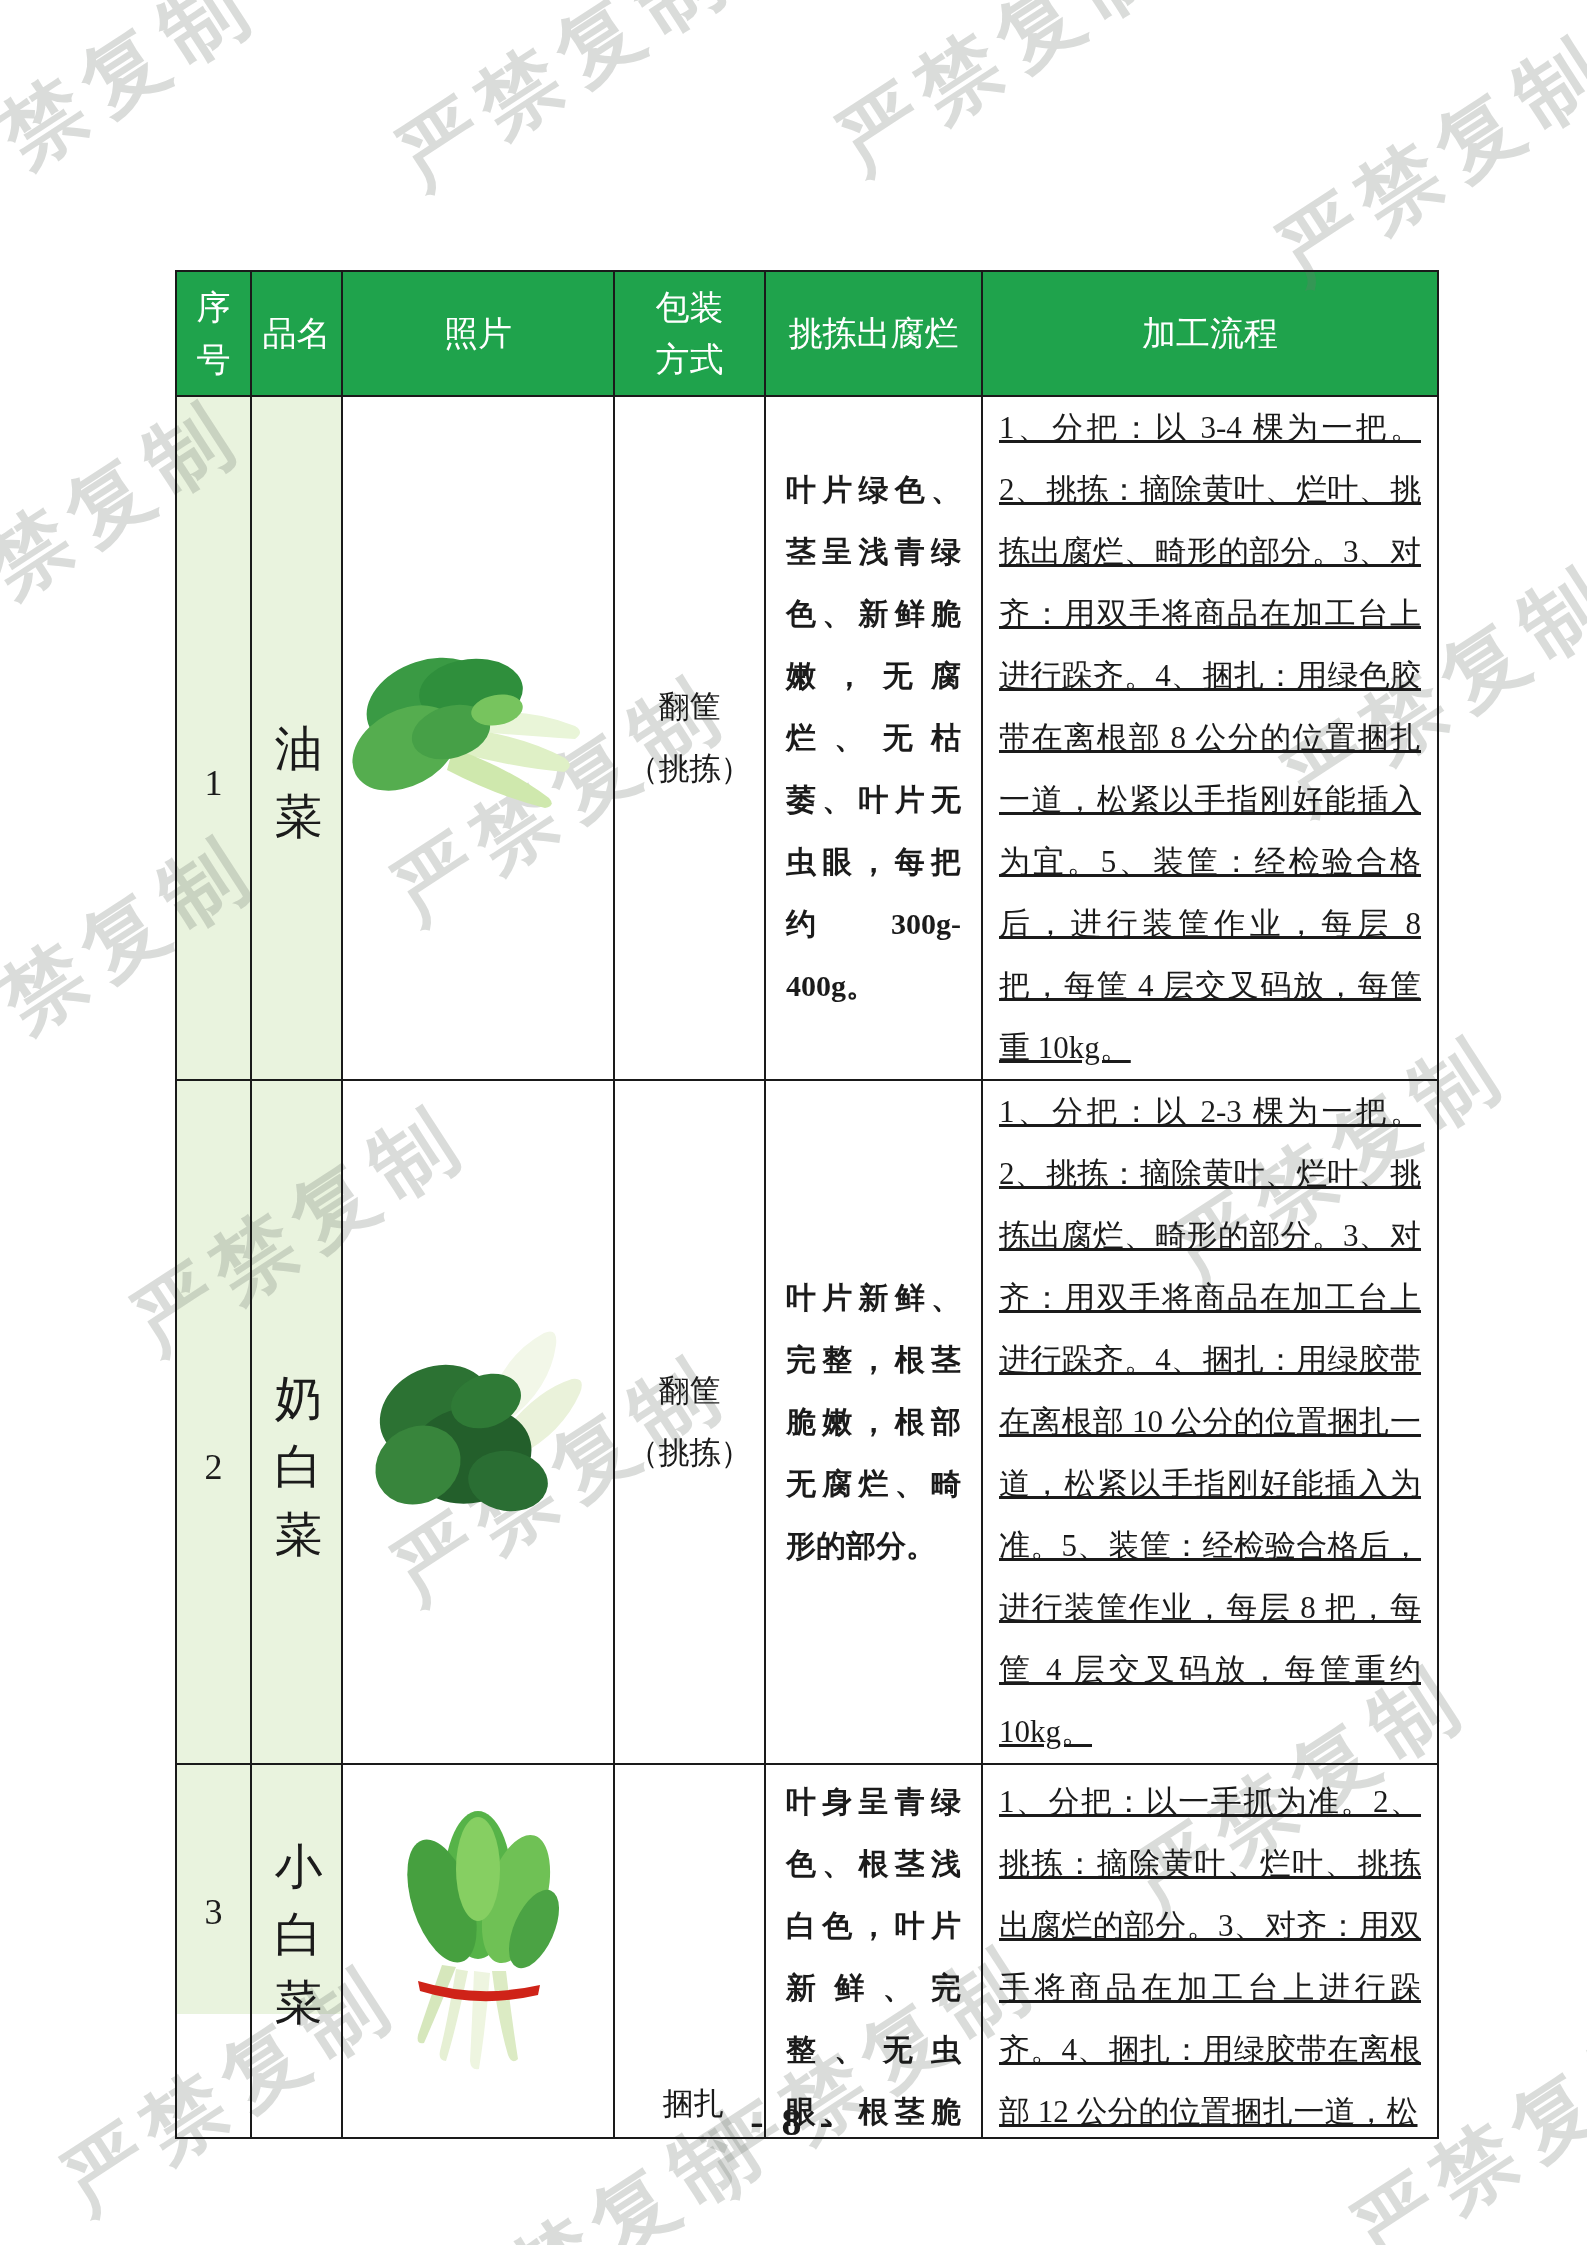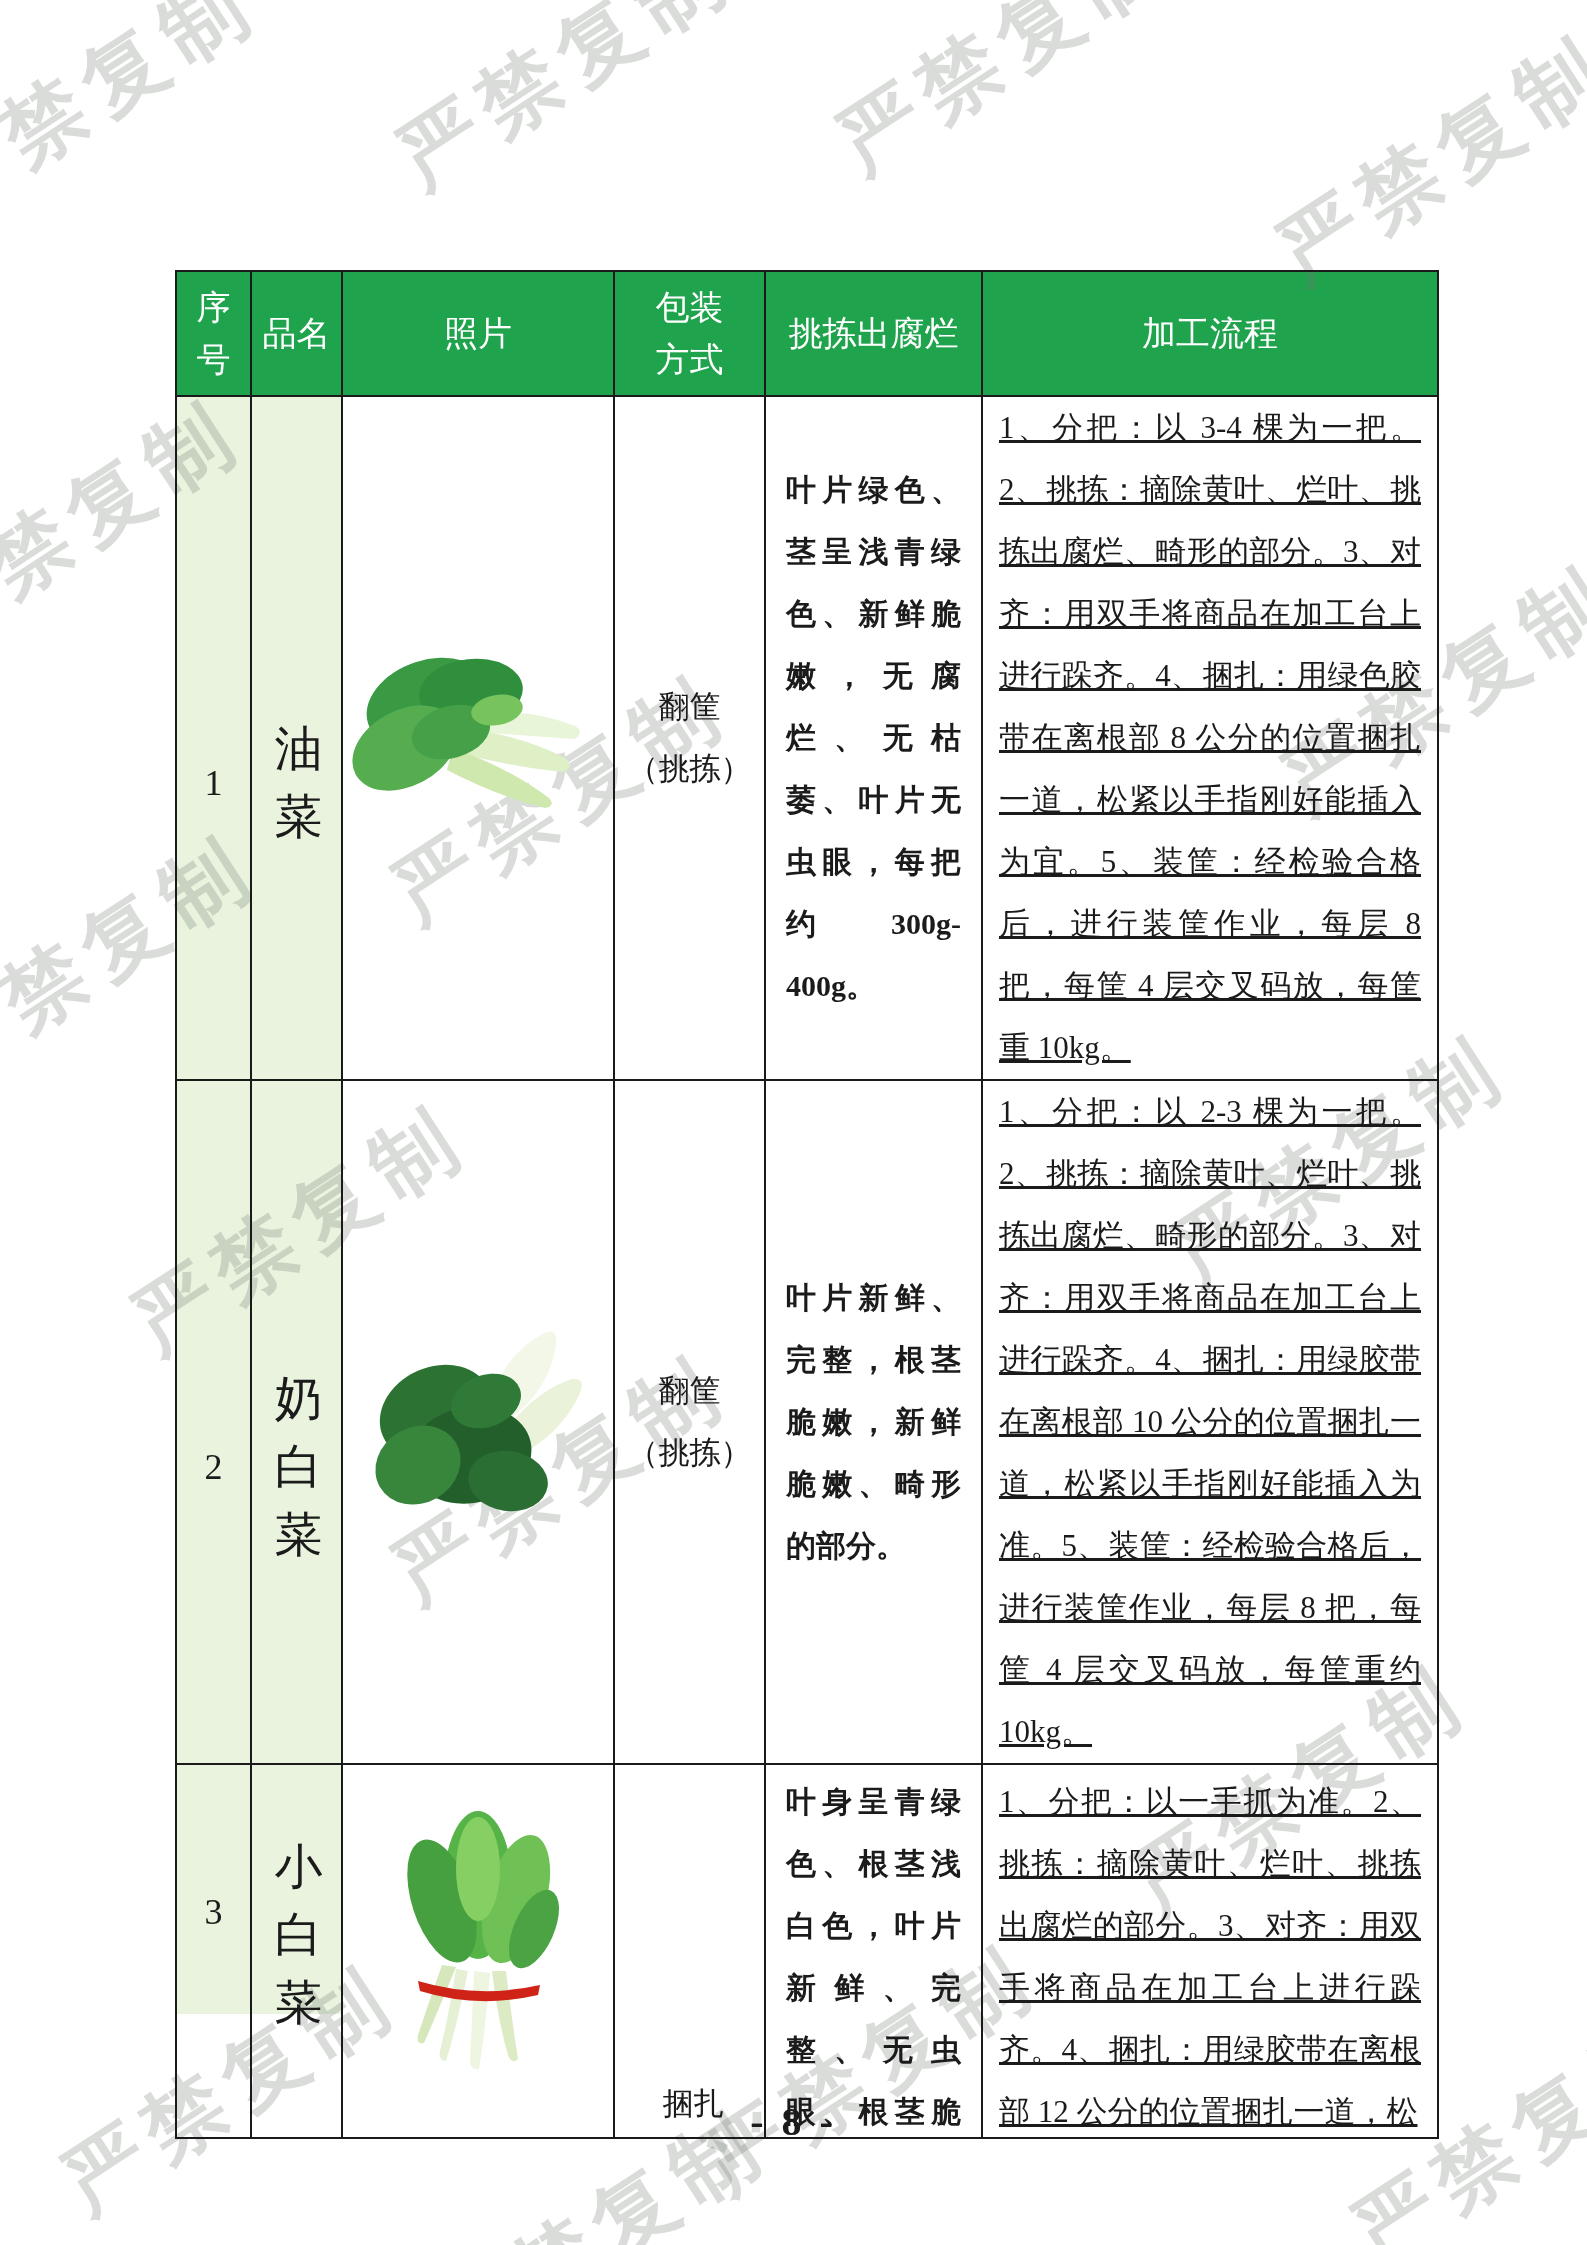--- a/index.html
+++ b/index.html
@@ -150,21 +150,21 @@
           <ellipse cx="78" cy="108" rx="58" ry="46" fill="#2c7233" transform="rotate(-24 78 108)"></ellipse>
           <ellipse cx="112" cy="150" rx="62" ry="48" fill="#235f2b" transform="rotate(-12 112 150)"></ellipse>
           <ellipse cx="60" cy="160" rx="44" ry="38" fill="#38853c" transform="rotate(-30 60 160)"></ellipse>
           <ellipse cx="128" cy="96" rx="36" ry="26" fill="#2f7a36" transform="rotate(-20 128 96)"></ellipse>
           <ellipse cx="150" cy="176" rx="40" ry="30" fill="#2a6e33" transform="rotate(8 150 176)"></ellipse>
         </svg>
       </td>
       <td class="cell-pack">翻筐
 （挑拣）</td>
       <td class="cell-spec">
-            <div class="pad">叶片新鲜、完整，根茎脆嫩，新鲜脆嫩、畸形的部分。</div>
+            <div class="pad">叶片新鲜、完整，根茎脆嫩，根部无腐烂、畸形的部分。</div>
           </td>
       <td class="cell-proc">
             <div class="pad">1、分把：以 2-3 棵为一把。2、挑拣：摘除黄叶、烂叶、挑拣出腐烂、畸形的部分。3、对齐：用双手将商品在加工台上进行跺齐。4、捆扎：用绿胶带在离根部 10 公分的位置捆扎一道，松紧以手指刚好能插入为准。5、装筐：经检验合格后，进行装筐作业，每层 8 把，每筐 4 层交叉码放，每筐重约 10kg。</div>
           </td>
     </tr>
 
     <tr style="height:374px" class="row3">
       <td class="cell-index">
             <div class="clip">
               <span class="shift" style="display:block;transform:translateY(120px);">3</span>

